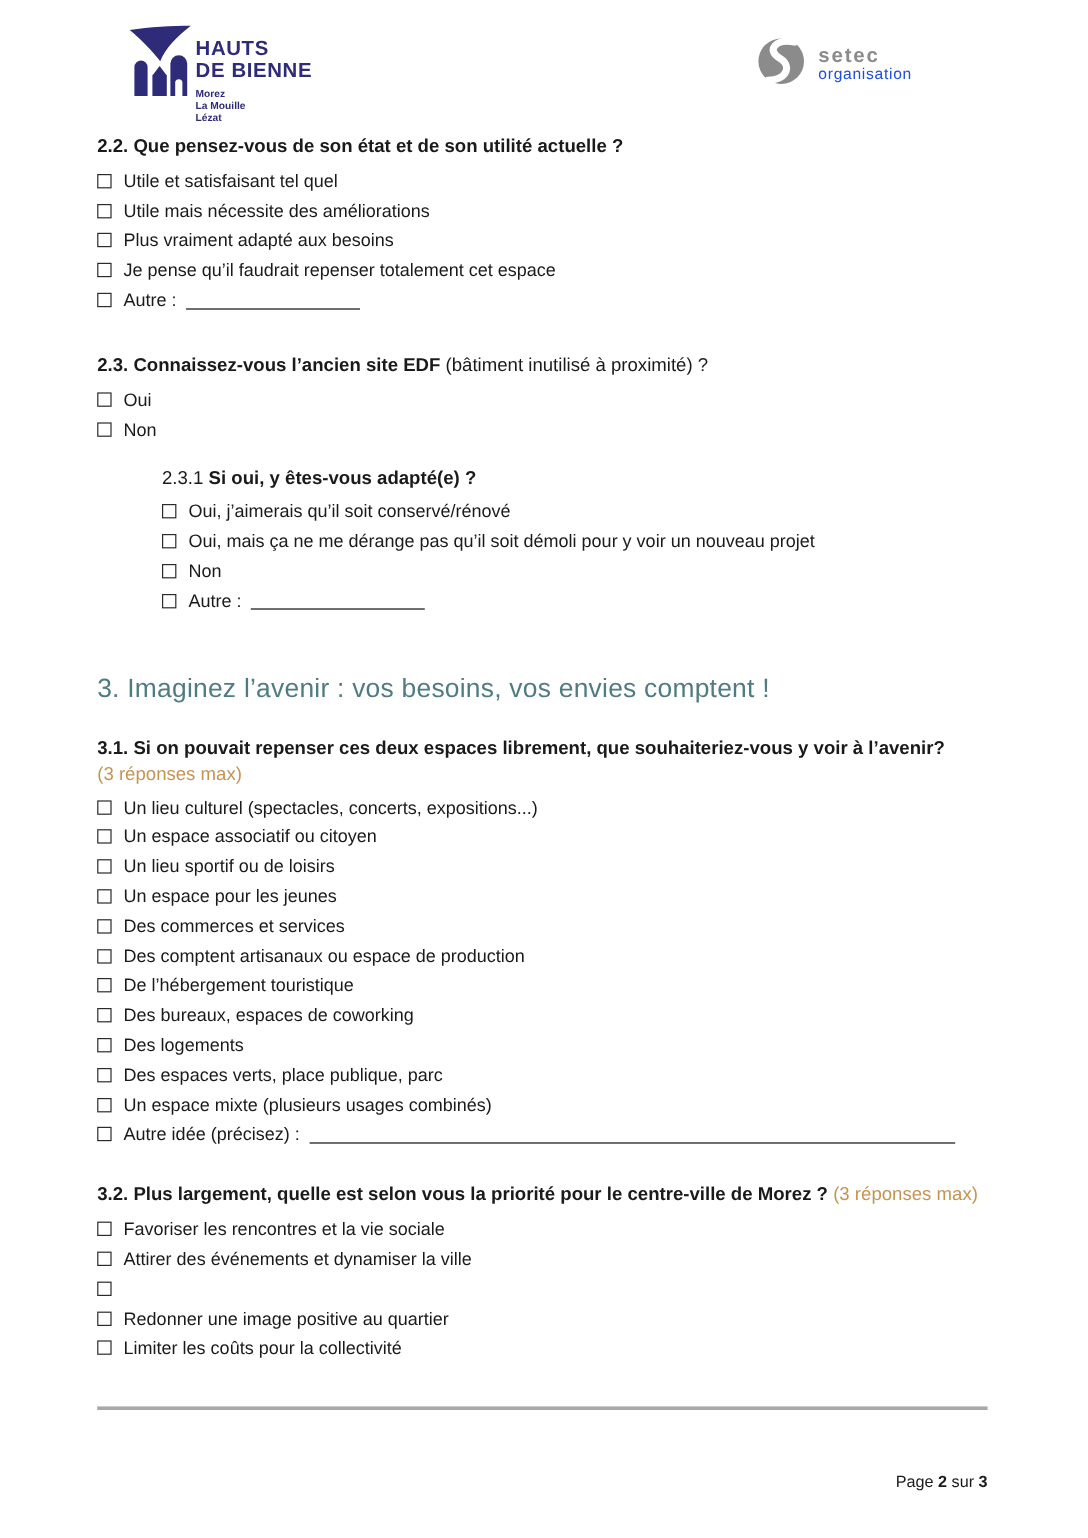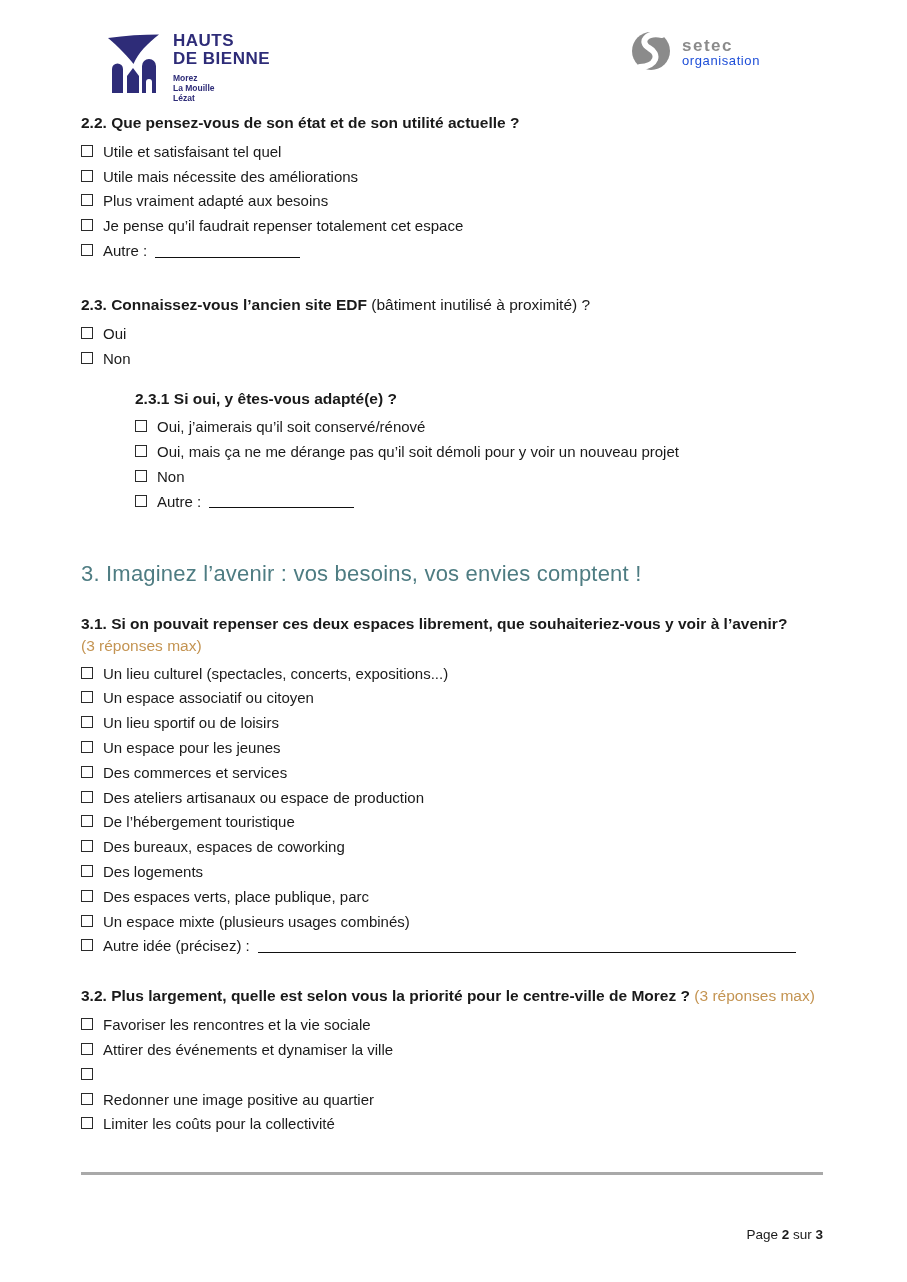--- a/index.html
+++ b/index.html
@@ -12,32 +12,32 @@
     font-family:"Liberation Sans", sans-serif;
     color:#1a1a1a;
     overflow:hidden;
   }
   
   .header {
     display:flex; justify-content:space-between; align-items:flex-start;
     padding:20px 147px 0 105px;
     height:90px;
   }
-  .brand { display:flex; align-items:flex-end; gap:10px; }
+  .brand { display:flex; align-items:flex-start; }
   .brand-text { padding-top:12px; }
   .brand-name { color:#2e2c78; font-weight:bold; font-size:17px; line-height:18px; letter-spacing:0.5px; }
   .brand-sub { margin-top:5px; color:#2e2c78; font-size:8.5px; line-height:10px; font-weight:bold; }
   .partner { display:flex; align-items:center; gap:10px; padding-top:10px; }
   .partner-text .p-name { color:#8b8b8b; font-weight:bold; font-size:17px; letter-spacing:1.5px; line-height:16px; }
   .partner-text .p-sub  { color:#1d4ed8; font-size:13px; letter-spacing:0.6px; line-height:14px; }
   
   .content { padding:0 84px 0 81px; }
   .q-title { font-size:15.5px; font-weight:bold; line-height:22px; }
   .q-title .reg { font-weight:normal; }
-  .q-title .num-reg { font-weight:bold;text-align:center; }
+  .q-title .num-reg { font-weight:normal;text-align:center; }
   .note-inline { color:#c49452; font-weight:normal; }
   .note-line { color:#c49452; font-size:15.5px; line-height:21px; }
   .opts { margin-top:5px; }
   .opt { display:flex; align-items:center; height:24.8px; font-size:15px; }
   .cb {
     width:12px; height:12px; flex:0 0 12px;
     border:1.4px solid #2b2b2b; background:#fff;
     margin-right:10px; margin-top:-1px;
   }
   .fill-line { display:inline-block; border-bottom:1.6px solid #111; height:14px; margin-left:8px; }
@@ -197,21 +197,21 @@
         <div class="opt">
           <span class="cb"></span>
           <span>Un espace pour les jeunes</span>
         </div>
         <div class="opt">
           <span class="cb"></span>
           <span>Des commerces et services</span>
         </div>
         <div class="opt">
           <span class="cb"></span>
-          <span>Des ateliers artisanaux ou espace de production</span>
+          <span>Des comptent artisanaux ou espace de production</span>
         </div>
         <div class="opt">
           <span class="cb"></span>
           <span>De l’hébergement touristique</span>
         </div>
         <div class="opt">
           <span class="cb"></span>
           <span>Des bureaux, espaces de coworking</span>
         </div>
         <div class="opt">

